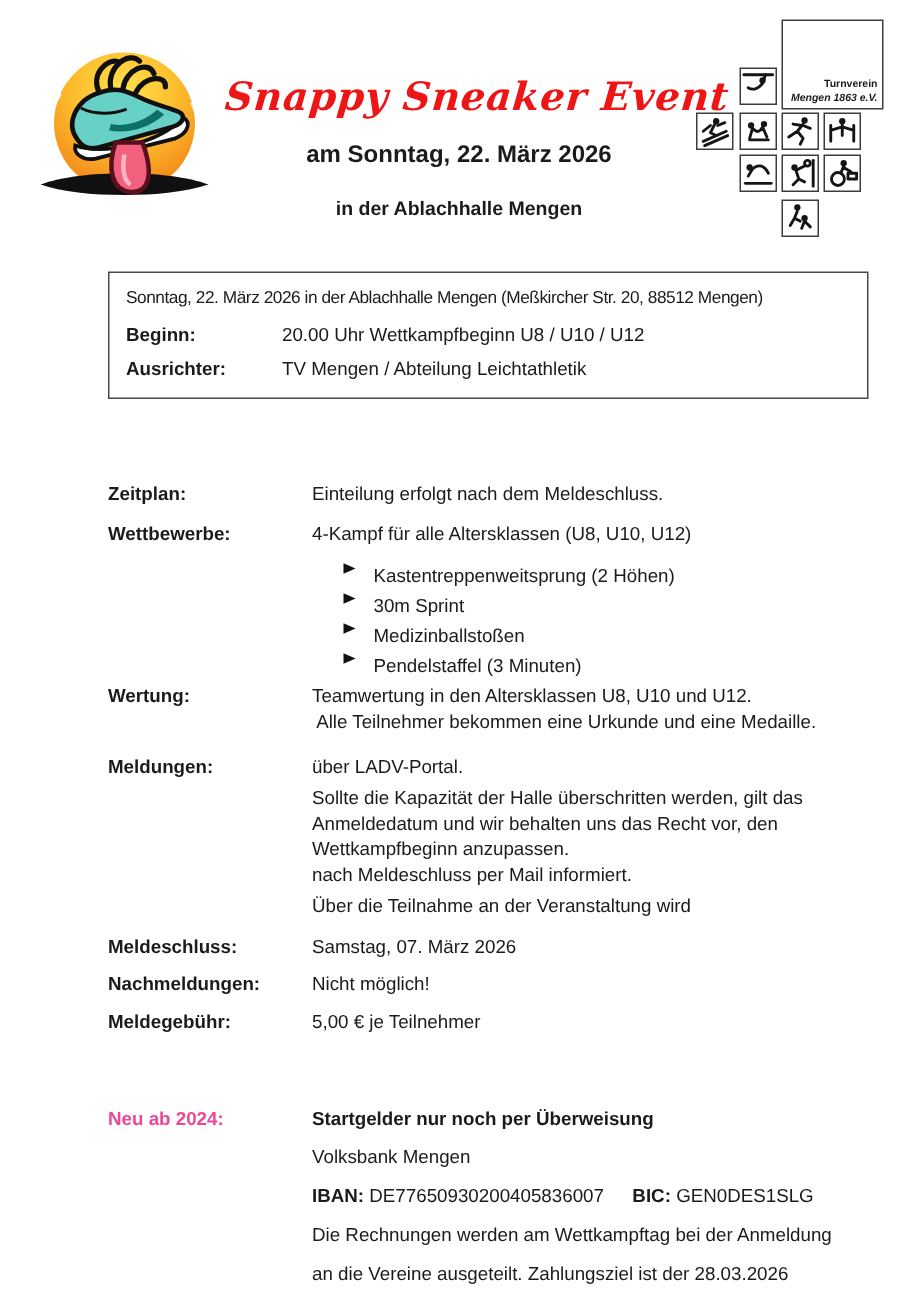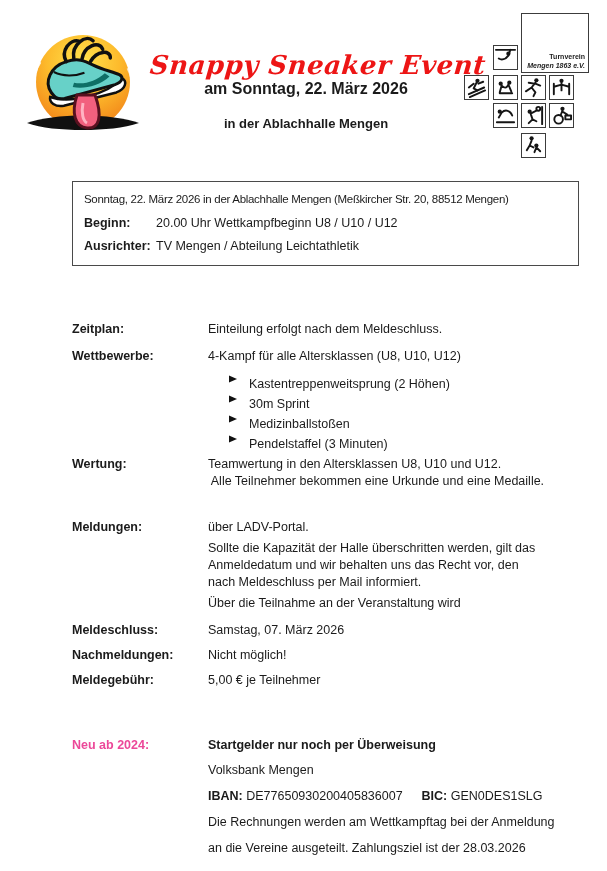--- a/index.html
+++ b/index.html
@@ -11,21 +11,21 @@
   
   .header{position:relative;height:181px;}
   .logo-left{position:absolute;left:24px;top:28px;width:118px;height:116px;}
   .titles{position:absolute;left:150px;top:50px;width:312px;text-align:center;}
   .event-title{
     display:inline-block;
     font-family:"DejaVu Serif",serif;font-style:italic;font-weight:bold;
     font-size:26px;color:#ed1515;transform:skewX(-5deg);letter-spacing:0.5px;
     white-space:nowrap;
   }
-  .date-line{font-weight:bold;font-size:16px;text-align:center;}
+  .date-line{margin-top:15px;font-weight:bold;font-size:16px;text-align:center;}
   .venue-line{margin-top:18px;font-weight:bold;font-size:13px;}
   
   .club-logo{position:absolute;left:460px;top:13px;width:132px;height:155px;}
   .tile{
     position:absolute;width:23px;height:23px;border:1px solid #3c3c3c;
     background:#fff;display:flex;align-items:center;justify-content:center;
     box-sizing:content-box;
   }
   .big-box{
     position:absolute;left:61px;top:0;width:60px;height:54px;border:1px solid #3c3c3c;
@@ -36,30 +36,30 @@
   .club-name2{font-size:7px;font-weight:bold;font-style:italic;line-height:9px;white-space:nowrap;}
   .picto{stroke:#151515;stroke-width:2;fill:none;stroke-linecap:round;stroke-linejoin:round;}
   .picto .head{fill:#151515;stroke:none;}
   
   .content{padding:0 72px;}
   .info-box{
     border:1px solid #4a4a4a;padding:10px 11px 12px 11px;margin-bottom:55px;
     box-sizing:border-box;width:507px;
   }
   .ib-intro{font-size:11.5px;letter-spacing:-0.3px;white-space:nowrap;line-height:15px;}
-  .ib-row{display:flex;margin-top:9px;align-items:baseline;}
+  .ib-row{display:flex;margin-top:9px;align-items:baseline;gap:32px;}
   .ib-label{width:72px;flex:none;font-weight:bold;font-size:12.5px;}
   .ib-value{font-size:12.5px;white-space:nowrap;}
   .row{display:flex;align-items:baseline;margin-bottom:8px;}
   .label{width:136px;flex:none;font-weight:bold;font-size:12.5px;line-height:17px;}
   .label.red{color:#ec4899;}
   .value{font-size:12.5px;line-height:17px;}
   .value-line{font-size:12.5px;line-height:17px;white-space:pre;}
   .bold{font-weight:bold;margin-top:40px;}
-  .mb10{margin-bottom:10px;} .mb9{margin-bottom:9px;} .mb13{margin-bottom:29px;}
+  .mb10{margin-bottom:10px;} .mb9{margin-bottom:9px;} .mb13{margin-bottom:13px;}
   .para-gap{margin-top:4px;}
   .bullets{margin:0 0 2px 156px;padding:0;list-style:none;}
   .bullets li{display:flex;align-items:flex-start;line-height:20px;font-size:12.5px;}
   .bullet-ico{flex:none;margin-right:11px;display:inline-flex;}
   .indent{margin-left:136px;}
   .bank-line{margin-bottom:9px;line-height:17px;font-size:12.5px;white-space:nowrap;}
   .iban-gap{display:inline-block;width:12px;}
 </style>
 </head>
 <body>
@@ -233,20 +233,21 @@
       <span class="value-line" style="display:block"> Alle Teilnehmer bekommen eine Urkunde und eine Medaille.</span>
     </span>
   </div>
 
   <div class="row mb10">
     <span class="label">Meldungen:</span>
     <span>
       <span class="value-line" style="display:block">über LADV-Portal.</span>
       <span class="value-line para-gap" style="display:block">Sollte die Kapazität der Halle überschritten werden, gilt das</span>
       <span class="value-line" style="display:block">Anmeldedatum und wir behalten uns das Recht vor, den</span>
+      <span class="value-line" style="display:block">Wettkampfbeginn anzupassen.</span>
       <span class="value-line" style="display:block">nach Meldeschluss per Mail informiert.</span>
       <span class="value-line para-gap" style="display:block">Über die Teilnahme an der Veranstaltung wird</span>
     </span>
   </div>
 
   <div class="row">
     <span class="label">Meldeschluss:</span>
     <span class="value">Samstag, 07. März 2026</span>
   </div>
   <div class="row">

